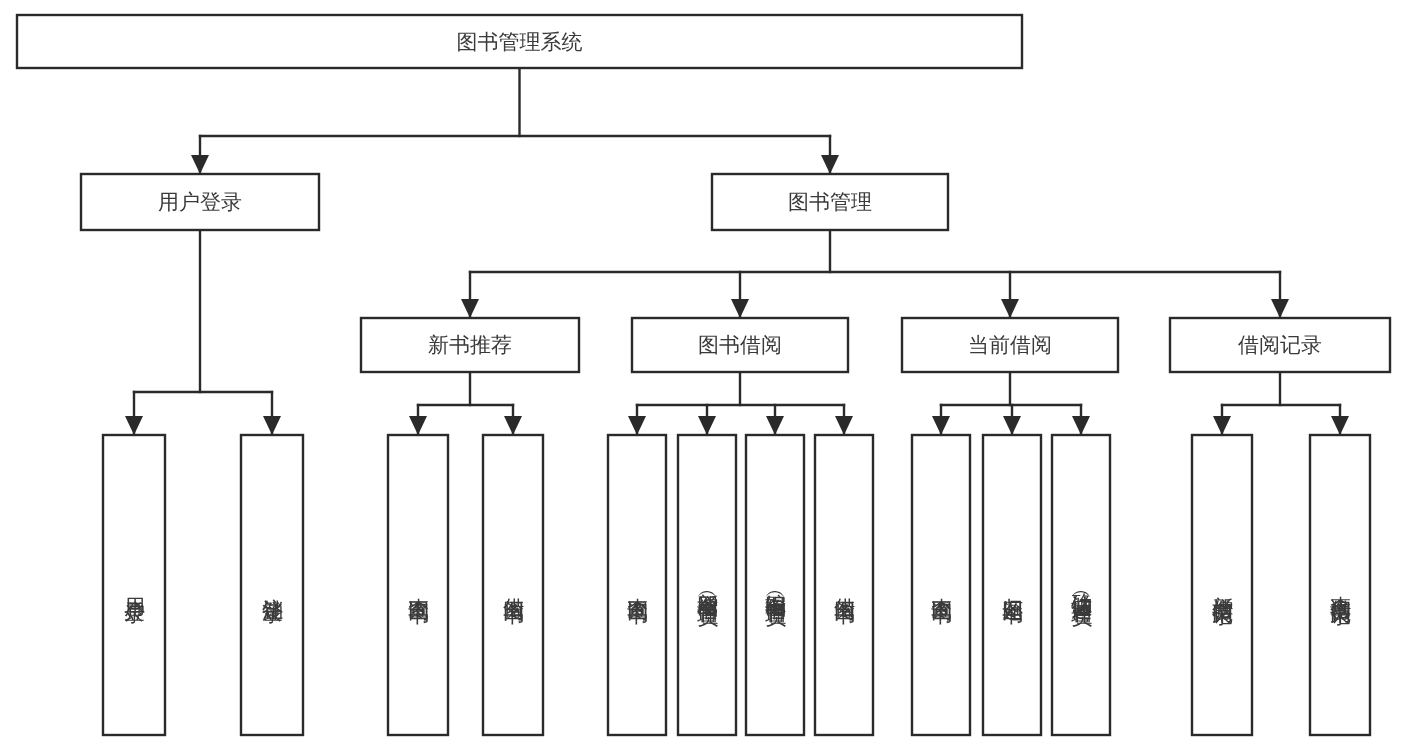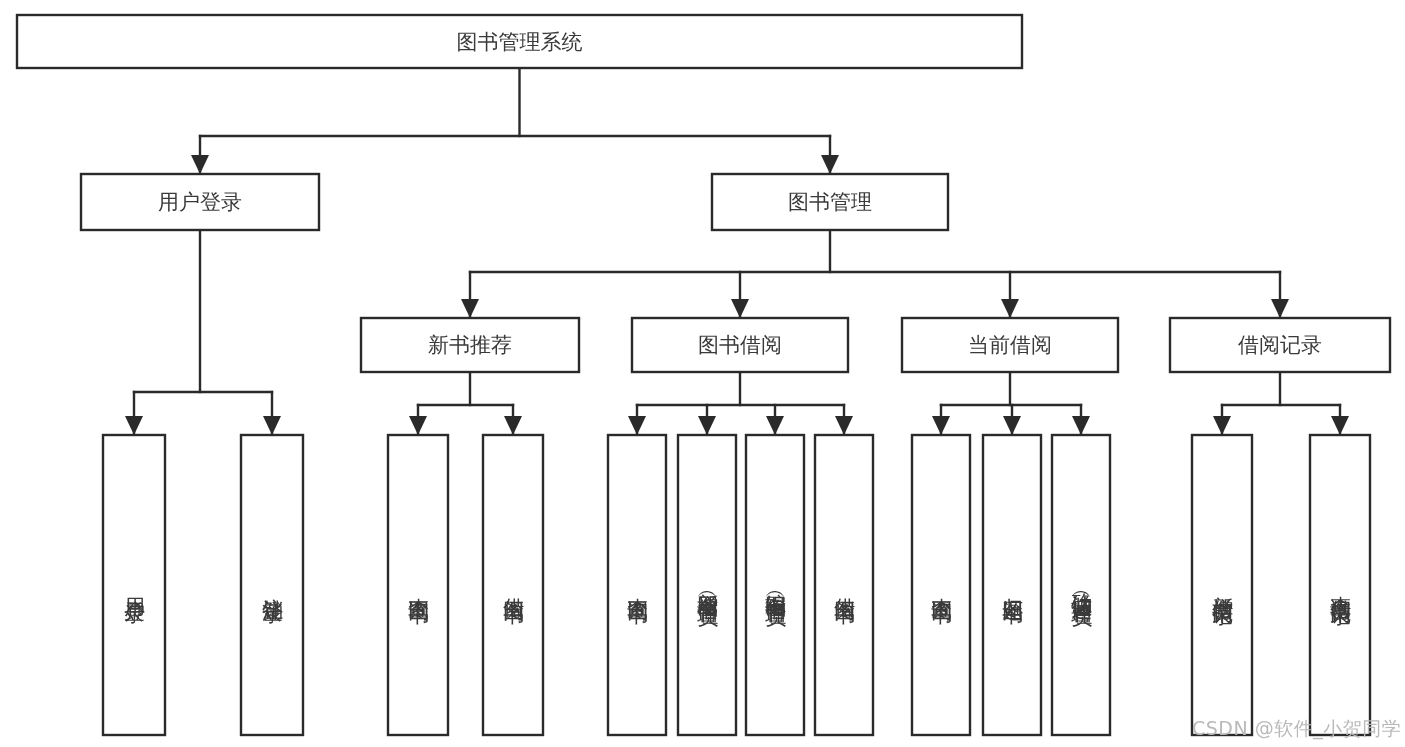--- a/index.html
+++ b/index.html
@@ -176,15 +176,14 @@
       <div class="leaf-label-wrap" style="left: 678px; top: 435px; width: 58px; height: 300px;">新增图书（管理员）</div>
       <div class="leaf-label-wrap" style="left: 746px; top: 435px; width: 58px; height: 300px;">编辑图书（管理员）</div>
       <div class="leaf-label-wrap" style="left: 815px; top: 435px; width: 58px; height: 300px;">借阅图书</div>
       <div class="leaf-label-wrap" style="left: 912px; top: 435px; width: 58px; height: 300px;">查询图书</div>
       <div class="leaf-label-wrap" style="left: 983px; top: 435px; width: 58px; height: 300px;">归还图书</div>
       <div class="leaf-label-wrap" style="left: 1052px; top: 435px; width: 58px; height: 300px;">确认归还（管理员）</div>
       <div class="leaf-label-wrap" style="left: 1192px; top: 435px; width: 60px; height: 300px;">新增借阅记录</div>
       <div class="leaf-label-wrap" style="left: 1310px; top: 435px; width: 60px; height: 300px;">查询借阅记录</div>
     </div>
 
-  <div class="watermark" style="left: 1192px; top: 716px;">CSDN @软件_小贺同学</div>
 
 </div>
 
 </body></html>

